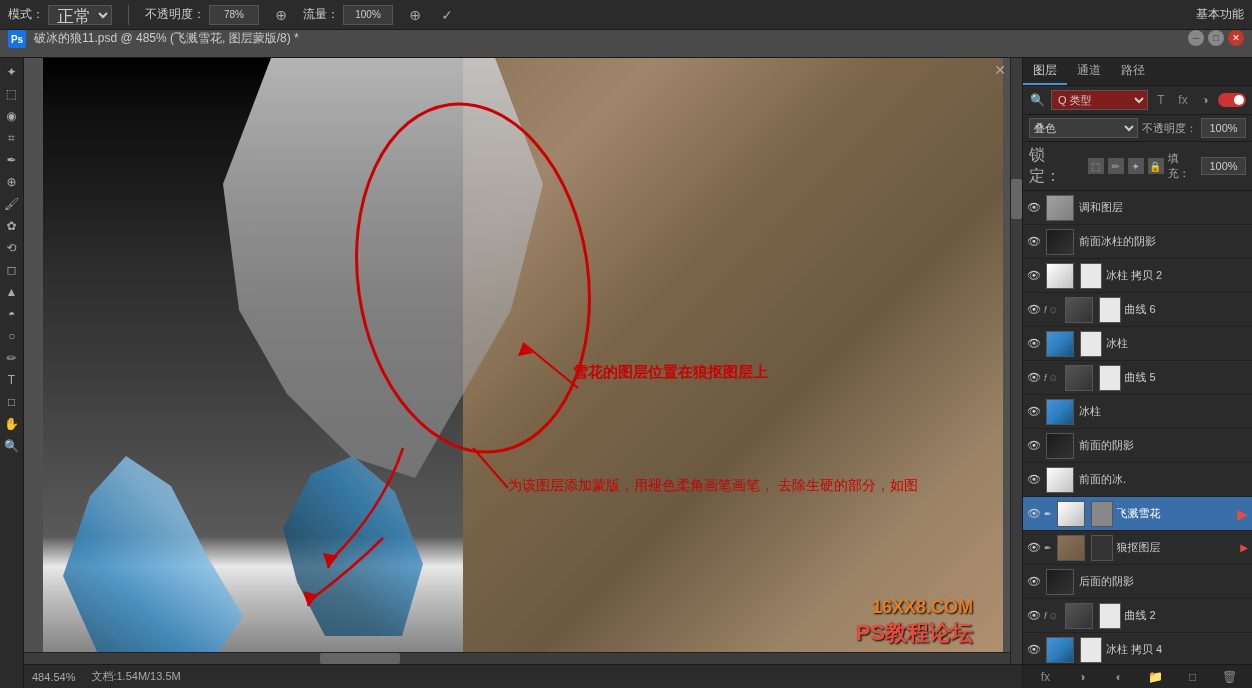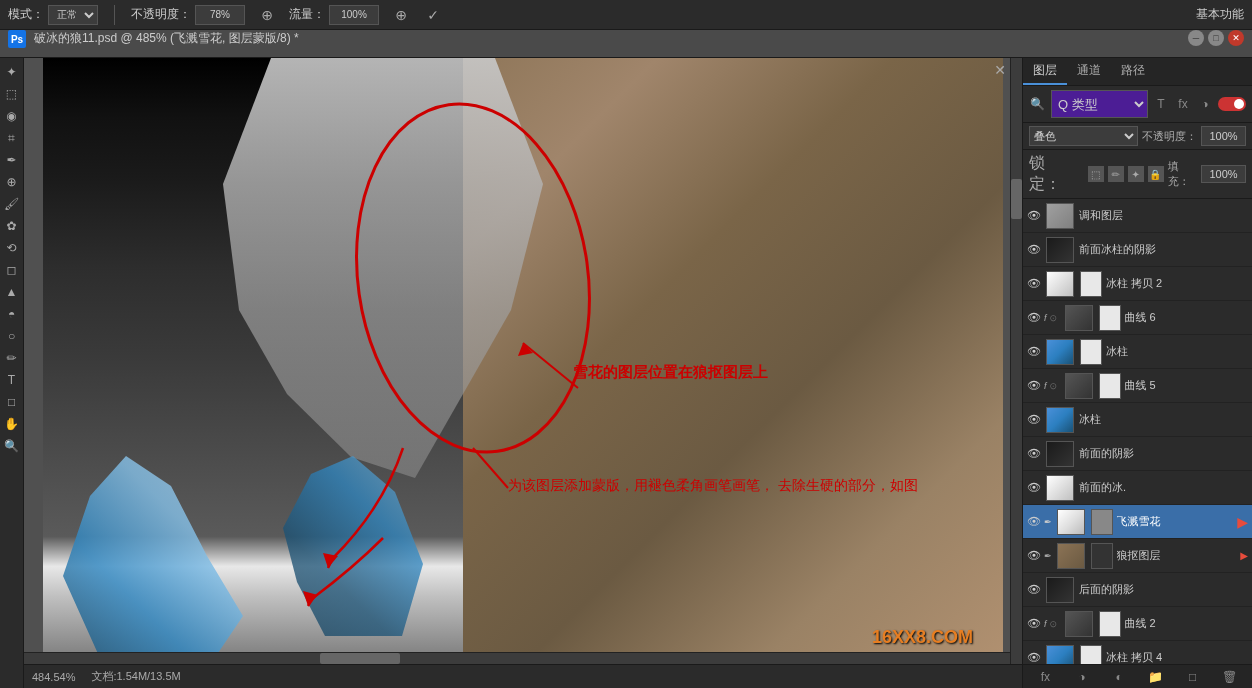--- a/index.html
+++ b/index.html
@@ -31,21 +31,21 @@
     }
     .toolbar-label {
       color: #ccc;
       font-size: 12px;
     }
     .toolbar-select {
       background: #3c3c3c;
       color: #ccc;
       border: 1px solid #555;
       height: 20px;
-      font-size: 10px;
+      font-size: 17px;
       padding: 0 4px;
     }
     .toolbar-value {
       background: #3c3c3c;
       color: #ccc;
       border: 1px solid #555;
       height: 20px;
       font-size: 10px;
       padding: 0 4px;
       width: 50px;
@@ -344,25 +344,25 @@
     #layer-filter {
       display: flex;
       align-items: center;
       padding: 4px 6px;
       background: #2b2b2b;
       border-bottom: 1px solid #1a1a1a;
       gap: 4px;
     }
     .filter-select {
       flex: 1;
-      background: #4c1d95;
+      background: #7f1d1d;
       color: #ccc;
       border: 1px solid #555;
-      height: 28px;
-      font-size: 13px;
+      height: 20px;
+      font-size: 11px;
       padding: 0 2px;
     }
     .filter-icon {
       width: 18px;
       height: 18px;
       display: flex;
       align-items: center;
       justify-content: center;
       color: #888;
       font-size: 12px;
@@ -714,20 +714,21 @@
         </svg>
 
         <div class="annotation-text1">雪花的图层位置在狼抠图层上</div>
         <div class="annotation-text2">
           <span>为该图层添加蒙版，用褪色柔角画笔画笔，
 去除生硬的部分，如图</span>
         </div>
 
         <div class="watermark">
           <div class="watermark-line1">16XX8.COM</div>
+          <div class="watermark-line2">PS教程论坛</div>
         </div>
       </div>
     </div>
 
     <div class="canvas-close-btn">✕</div>
 
     <div class="v-scroll">
       <div class="v-scroll-thumb"></div>
     </div>
     <div class="h-scroll">

